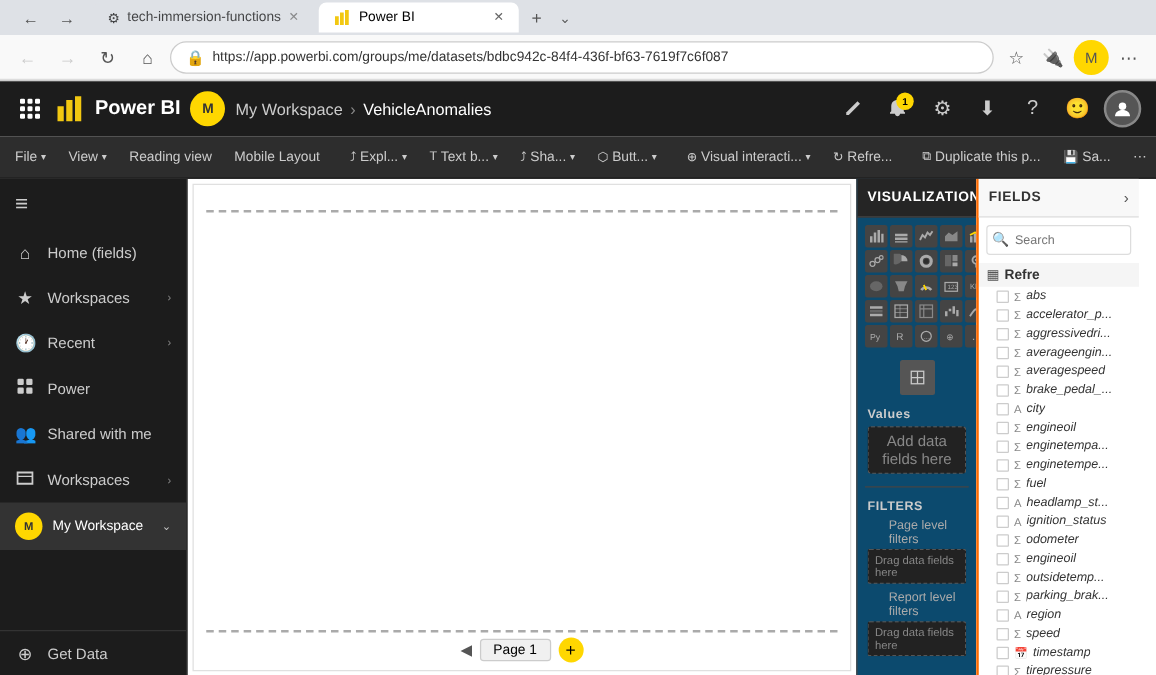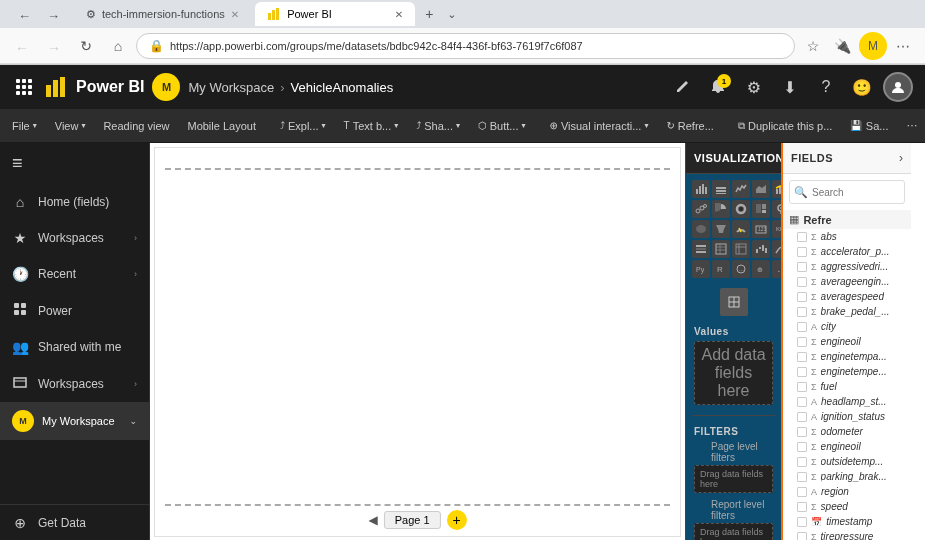--- a/index.html
+++ b/index.html
@@ -69,21 +69,21 @@
     
     .viz-panel { width: 96px; background: #0c4a6e; border-left: 1px solid #444; display: flex; flex-direction: column; }
     .viz-panel-header { display: flex; align-items: center; justify-content: space-between; padding: 8px 8px; background: #252525; border-bottom: 1px solid #444; }
     .viz-panel-title { color: #fff; font-size: 11px; font-weight: 600; letter-spacing: 0.5px; }
     .viz-panel-chevron { color: #888; font-size: 12px; cursor: pointer; }
     .viz-icons-grid { display: grid; grid-template-columns: repeat(5, 1fr); gap: 2px; padding: 6px; }
     .viz-icon { width: 18px; height: 18px; background: #444; border-radius: 2px; cursor: pointer; display: flex; align-items: center; justify-content: center; }
     .viz-divider { border: none; border-top: 1px solid #444; margin: 4px 6px; }
     .viz-section { padding: 6px 8px; }
     .viz-section-title { color: #ccc; font-size: 10px; font-weight: 600; margin-bottom: 4px; letter-spacing: 0.5px; }
-    .viz-drop-area { background: #222; border: 1px dashed #555; border-radius: 3px; padding: 4px 6px; font-size: 16px; color: #888; text-align: center; cursor: pointer; }
+    .viz-drop-area { background: #222; border: 1px dashed #555; border-radius: 3px; padding: 4px 6px; font-size: 12px; color: #888; text-align: center; cursor: pointer; }
     .filters-section { padding: 6px 8px; }
     .filters-title { color: #ccc; font-size: 10px; font-weight: 600; margin-bottom: 4px; letter-spacing: 0.5px; }
     .filter-group { margin-bottom: 6px; }
     .filter-label { color: #aaa; font-size: 10px; margin-bottom: 2px; margin-left: 17px; }
     .filter-drop { background: #222; border: 1px dashed #555; border-radius: 2px; padding: 3px 5px; font-size: 9px; color: #888; }
     .drillthrough-section { padding: 6px 8px; }
     .drillthrough-title { color: #ccc; font-size: 10px; font-weight: 600; margin-bottom: 4px; letter-spacing: 0.5px; }
     .drillthrough-row { display: flex; align-items: center; justify-content: space-between; margin-bottom: 4px; }
     .drillthrough-label { color: #aaa; font-size: 10px; }
 

